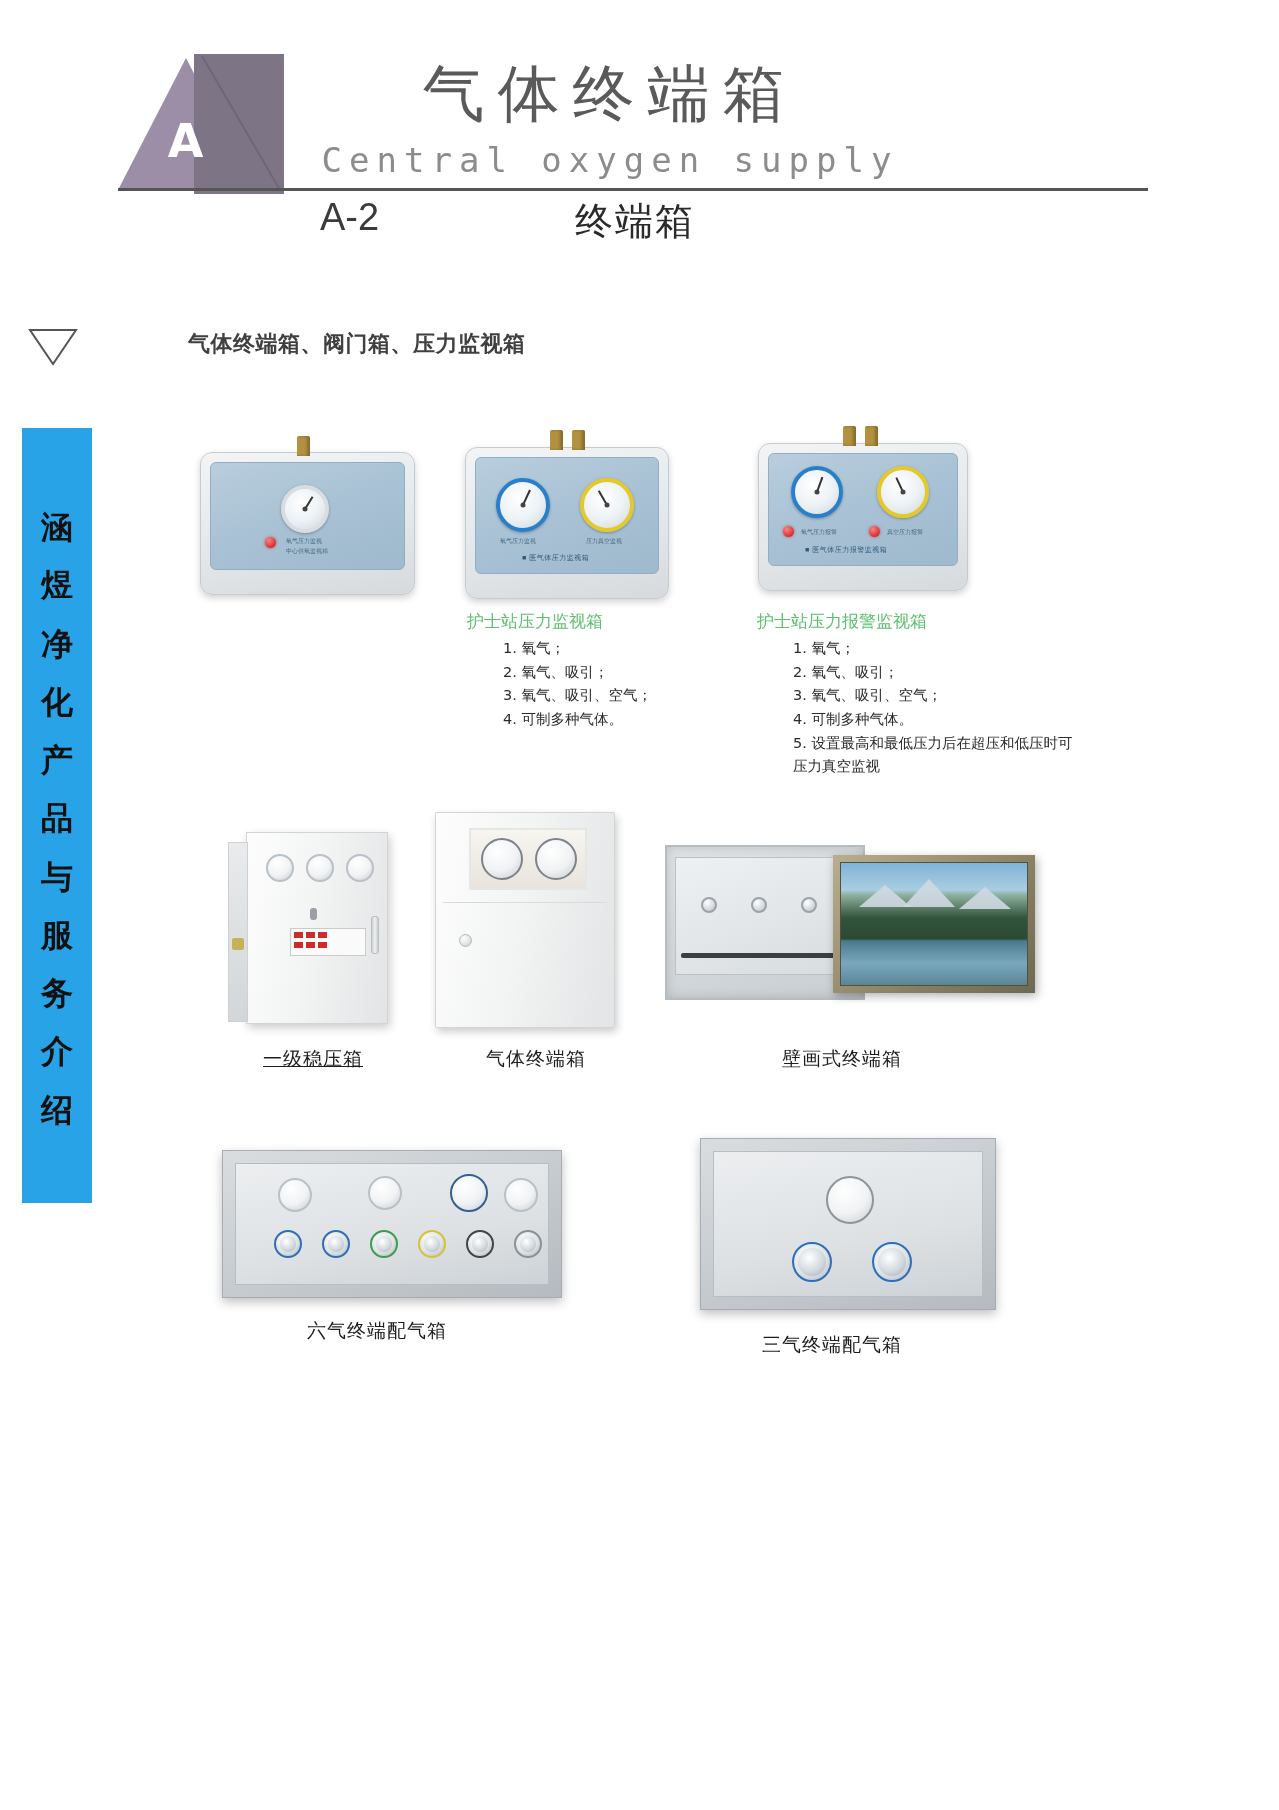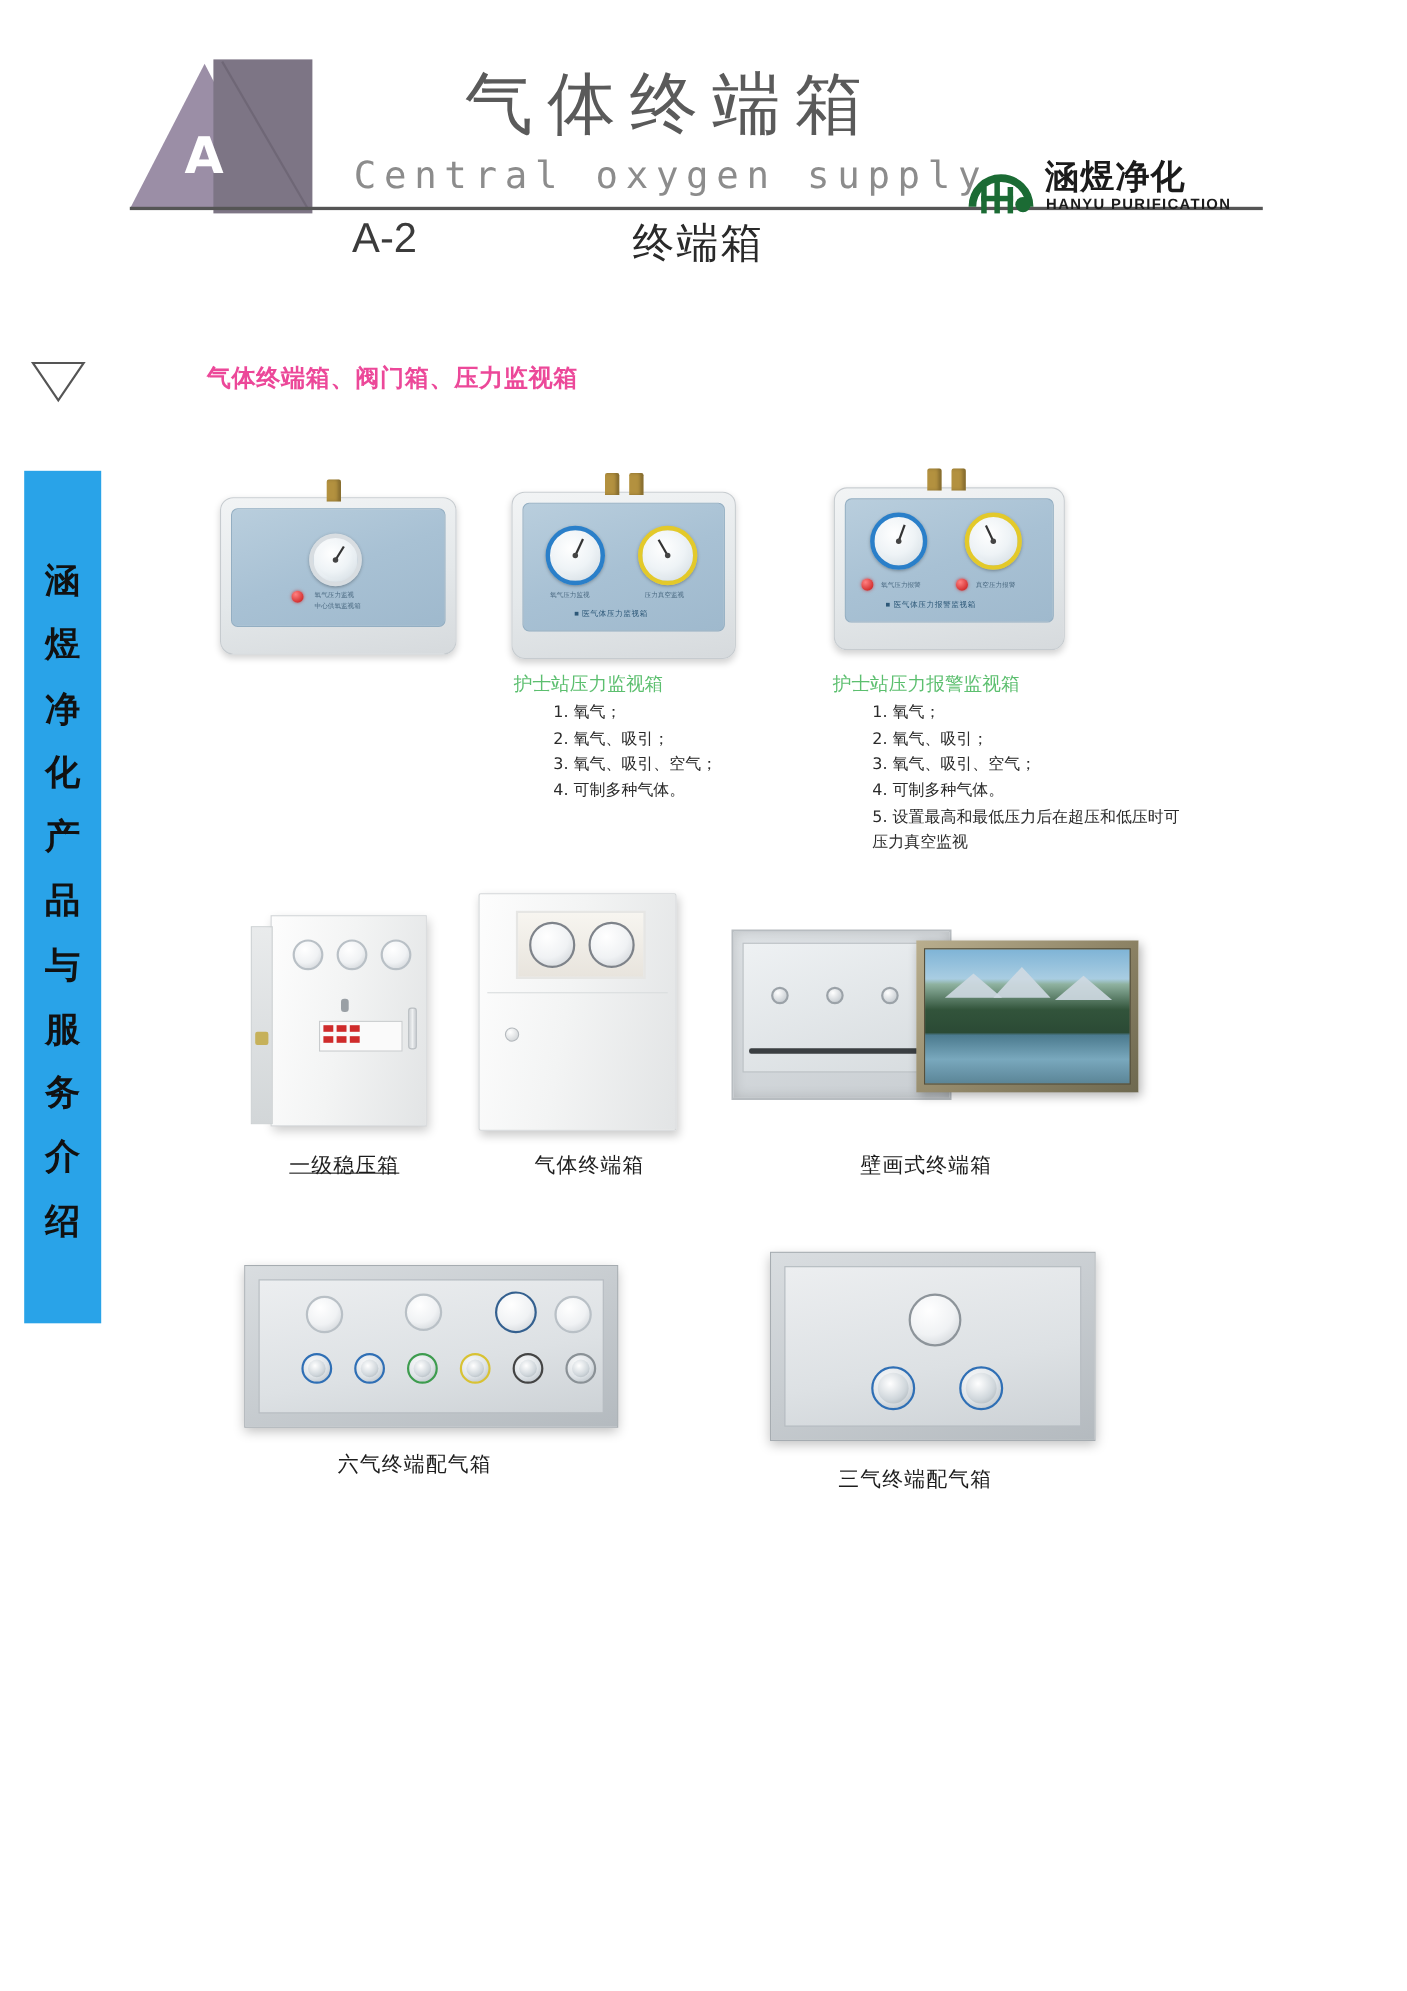--- a/index.html
+++ b/index.html
@@ -80,21 +80,21 @@
   .sidebar span {
     display: block; font-size: 32px; color: #111; font-weight: 700;
     font-family: "DejaVu Sans", sans-serif; line-height: 1.82;
     text-align: center;
   }
   .tri-bullet-svg { position: absolute; left: 26px; top: 326px; }
 
   
   .green-head {
     position: absolute; left: 188px; top: 329px;
-    font-size: 22px; font-weight: 700; color: #ec4899;
+    font-size: 22px; font-weight: 700; color: #404040;
     font-family: "DejaVu Sans", sans-serif; letter-spacing: 0.5px;
   }
 
   
   .panel {
     position: absolute;
     background: linear-gradient(170deg,#f2f4f5 0%,#e4e8ea 55%,#d6dadd 100%);
     border-radius: 12px;
     border: 1px solid #c6cbcf;
     box-shadow: 0 3px 7px rgba(0,0,0,0.18);
@@ -228,32 +228,20 @@
         <polyline points="2,136 86,136" fill="none" stroke="#6f6776" stroke-width="2"></polyline>
       </svg>
       <div class="tri-letter">A</div>
     </div>
 
     <div class="title-cn">气体终端箱</div>
     <div class="title-en">Central oxygen supply</div>
 
     <div class="hdr-rule"></div>
 
-    <div class="logo-box">
-      <svg class="logo-mark" viewBox="0 0 60 58">
-        <path d="M4,48 A26,26 0 0 1 56,48" fill="none" stroke="#1b6b34" stroke-width="7"></path>
-        <rect x="12" y="30" width="5" height="24" fill="#1b6b34"></rect>
-        <rect x="24" y="22" width="5" height="32" fill="#1b6b34"></rect>
-        <rect x="36" y="30" width="5" height="24" fill="#1b6b34"></rect>
-        <rect x="12" y="38" width="29" height="5" fill="#1b6b34"></rect>
-        <circle cx="50" cy="46" r="7" fill="#1b6b34"></circle>
-      </svg>
-      <div class="logo-text-cn">涵煜净化</div>
-      <div class="logo-text-en">HANYU PURIFICATION</div>
-    </div>
 
     <div class="subhdr">
       <div class="code">A-2</div>
       <div class="sect">终端箱</div>
     </div>
   </div>
 
   <svg class="tri-bullet-svg" width="54" height="42" viewBox="0 0 54 42">
     <polygon points="4,4 50,4 27,38" fill="none" stroke="#555" stroke-width="2"></polygon>
   </svg>

